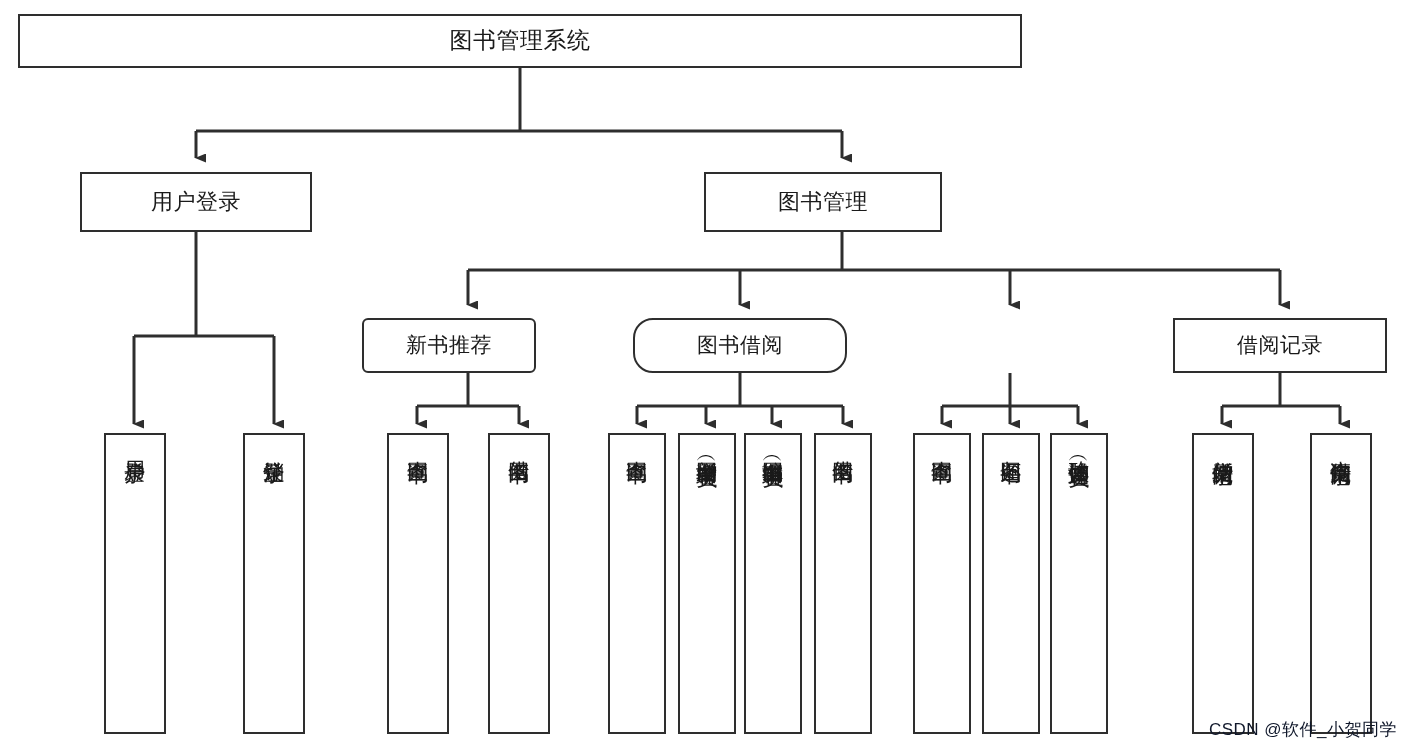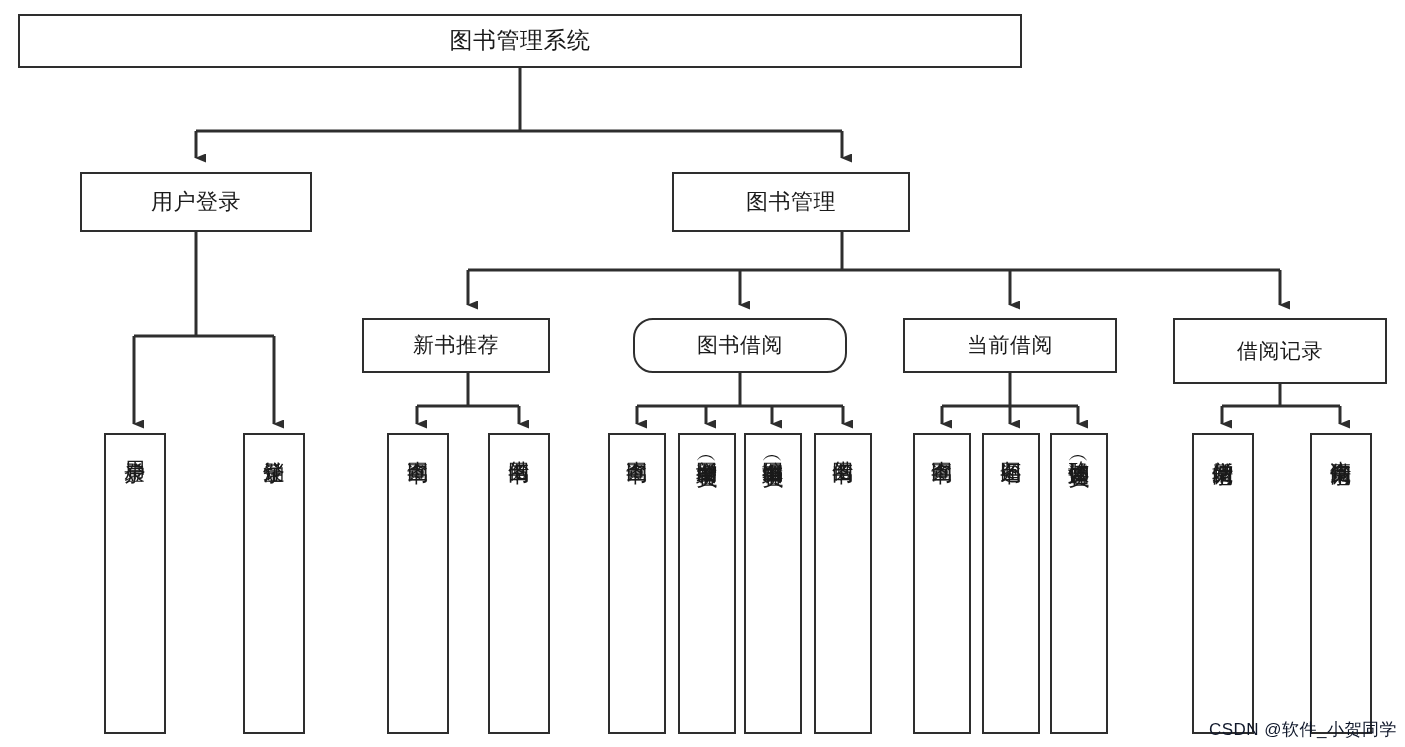--- a/index.html
+++ b/index.html
@@ -124,34 +124,31 @@
     </g>
   </svg>
 
   <div class="node root" style="left:18px; top:14px; width:1004px; height:54px;">
     <span class="node-label">图书管理系统</span>
   </div>
 
   <div class="node level2" style="left:80px; top:172px; width:232px; height:60px;">
     <span class="node-label">用户登录</span>
   </div>
-  <div class="node level2" style="left:672px; top:172px; width:238px; height:60px;">
+  <div class="node level2" style="left:704px; top:172px; width:238px; height:60px;">
     <span class="node-label">图书管理</span>
   </div>
 
-  <div class="node level3" style="left:362px; top:318px; width:188px; height:55px;">
+  <div class="node level3" style="left:362px; top:318px; width:174px; height:55px;border-radius:6px;">
     <span class="node-label">新书推荐</span>
   </div>
   <div class="node level3" style="left:633px; top:318px; width:214px; height:55px;border-radius:20px;">
     <span class="node-label">图书借阅</span>
   </div>
-  <div class="node level3" style="left:903px; top:318px; width:214px; height:55px;">
-    <span class="node-label">当前借阅</span>
-  </div>
-  <div class="node level3" style="left:1173px; top:318px; width:214px; height:66px;">
+  <div class="node level3" style="left:1173px; top:318px; width:214px; height:55px;">
     <span class="node-label">借阅记录</span>
   </div>
 
   <div class="node leaf" style="left:104px; top:433px; width:62px; height:301px;">
     <span class="node-label">用户登录</span>
   </div>
   <div class="node leaf" style="left:243px; top:433px; width:62px; height:301px;">
     <span class="node-label">注销登录</span>
   </div>
 

